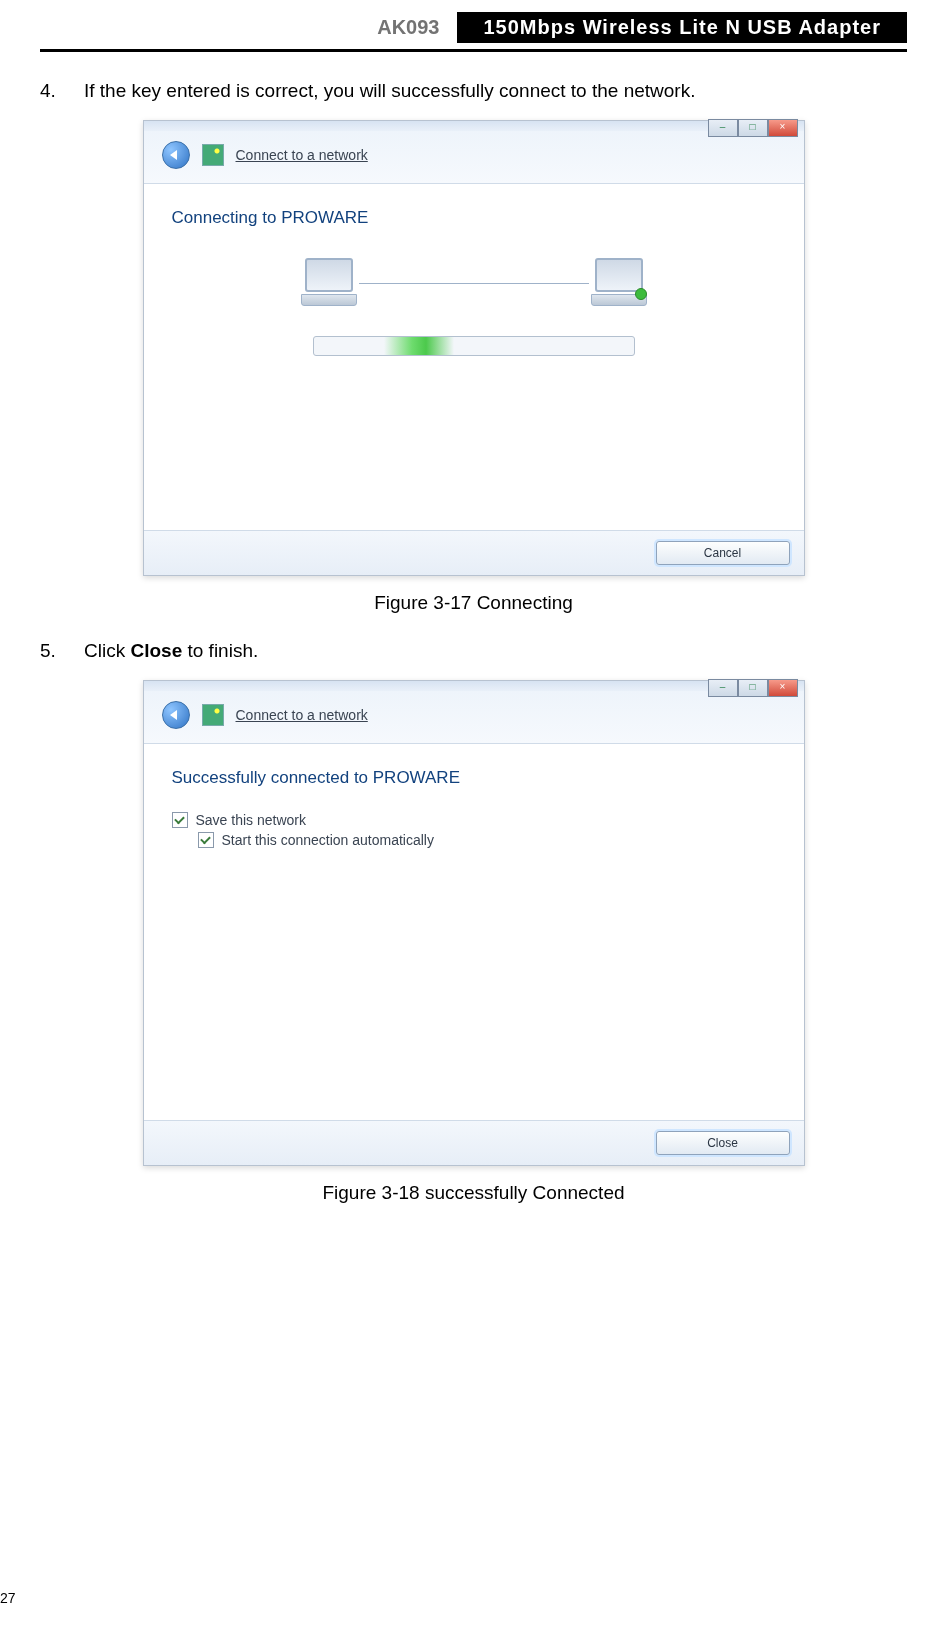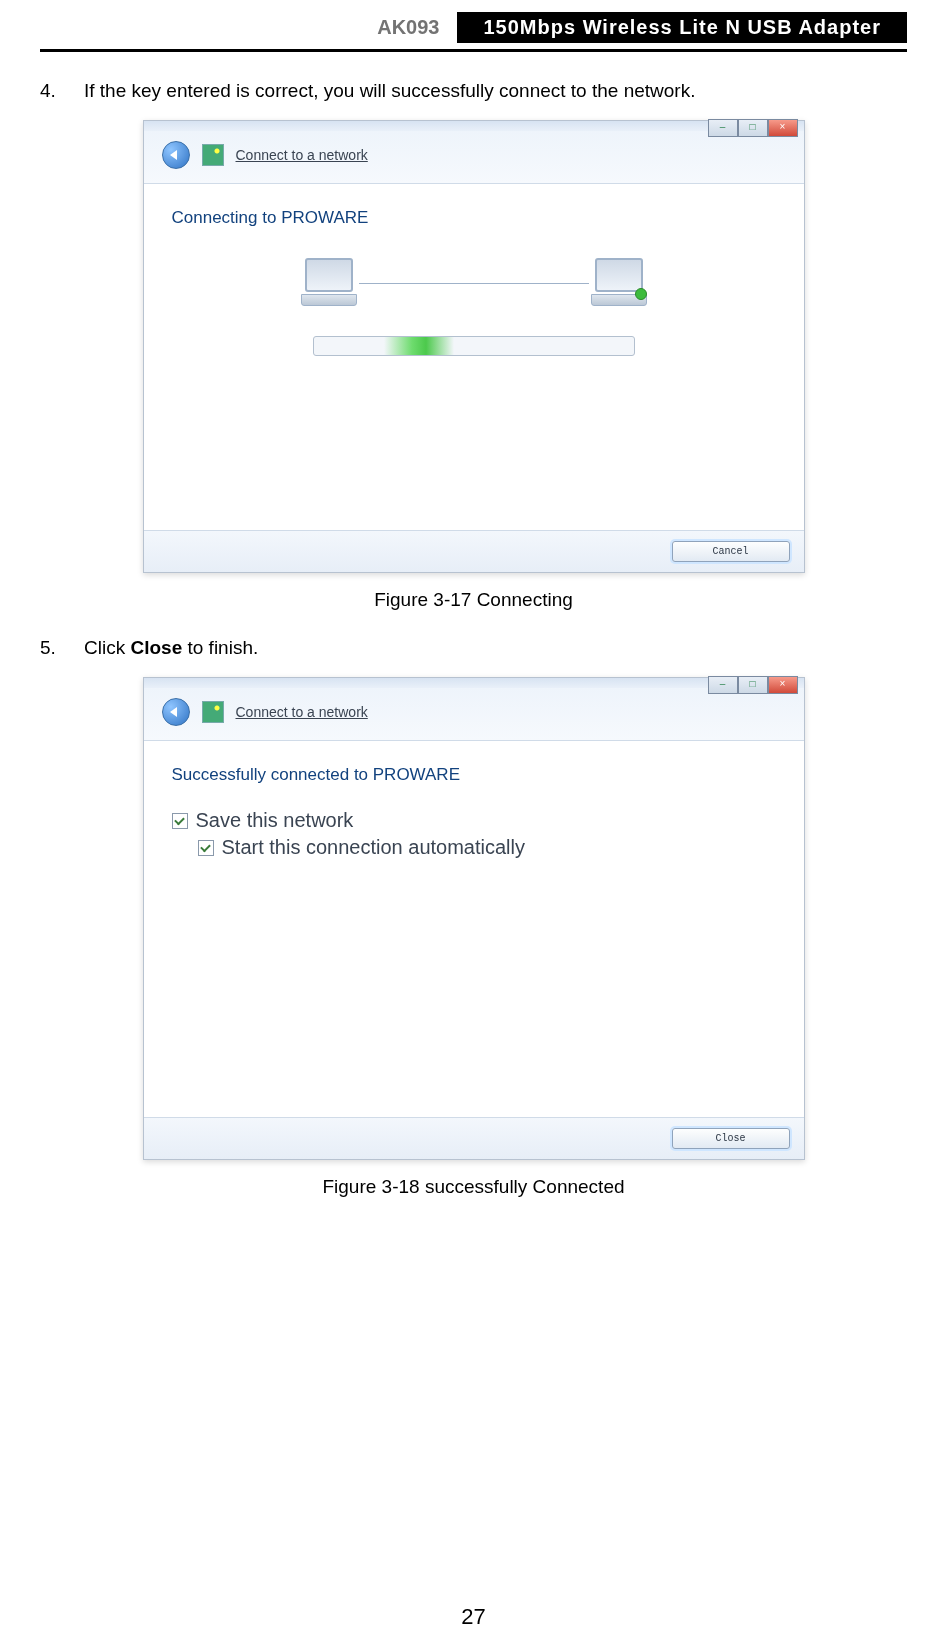--- a/index.html
+++ b/index.html
@@ -183,21 +183,21 @@
     top: 0;
     width: 70px;
     height: 100%;
     background: linear-gradient(90deg, rgba(100,220,100,0) 0%, #6edc6e 40%, #4cc94c 60%, rgba(100,220,100,0) 100%);
   }
   .check-row {
     display: flex;
     align-items: center;
     gap: 8px;
     margin: 4px 0 4px 0;
-    font-size: 20px;
+    font-size: 14px;
     color: #3a4452;
   }
   .check-row.indent { margin-left: 26px; }
   .chk {
     width: 14px; height: 14px;
     border: 1px solid #8a99ab;
     background: #fff;
     position: relative;
     flex: none;
   }
@@ -212,52 +212,51 @@
   }
   .win-footer {
     border-top: 1px solid #d0dbe8;
     padding: 10px 14px;
     display: flex;
     justify-content: flex-end;
     background: linear-gradient(#f3f7fc,#e7eef7);
   }
   .vista-btn {
     min-width: 80px;
-    padding: 4px 18px;
-    font-size: 10px;
+    padding: 4px 26px;
+    font-size: 12px;
     text-align: center;
     border: 1px solid #8fa3bb;
     border-radius: 3px;
     background: linear-gradient(#fdfefe,#e2eaf3);
     color: #2b3644;
     box-shadow: 0 0 0 2px #cfe6ff;
-    font-family: Liberation Mono, monospace;
   }
   .fig-caption {
     text-align: center;
     font-size: 19px;
     margin: 8px 0 26px 0;
   }
   h2.section {
     font-size: 26px;
     font-weight: 700;
     margin: 40px 0 24px 0;
   }
   p.body {
     font-size: 19px;
     line-height: 1.7;
     text-align: justify;
     margin: 0 0 20px 0;
   }
   .page-num {
     position: absolute;
-    bottom: 8px;
+    bottom: 32px;
     left: 0; right: 0;
-    text-align: center;
-    font-size: 22px;
+    text-align: left;
+    font-size: 14px;
   }
 </style>
 </head>
 <body>
 
 <div class="page">
 
   <div class="header-bar">
     <span class="header-left">AK093</span>
     <span class="header-right">150Mbps Wireless Lite N USB Adapter</span>

